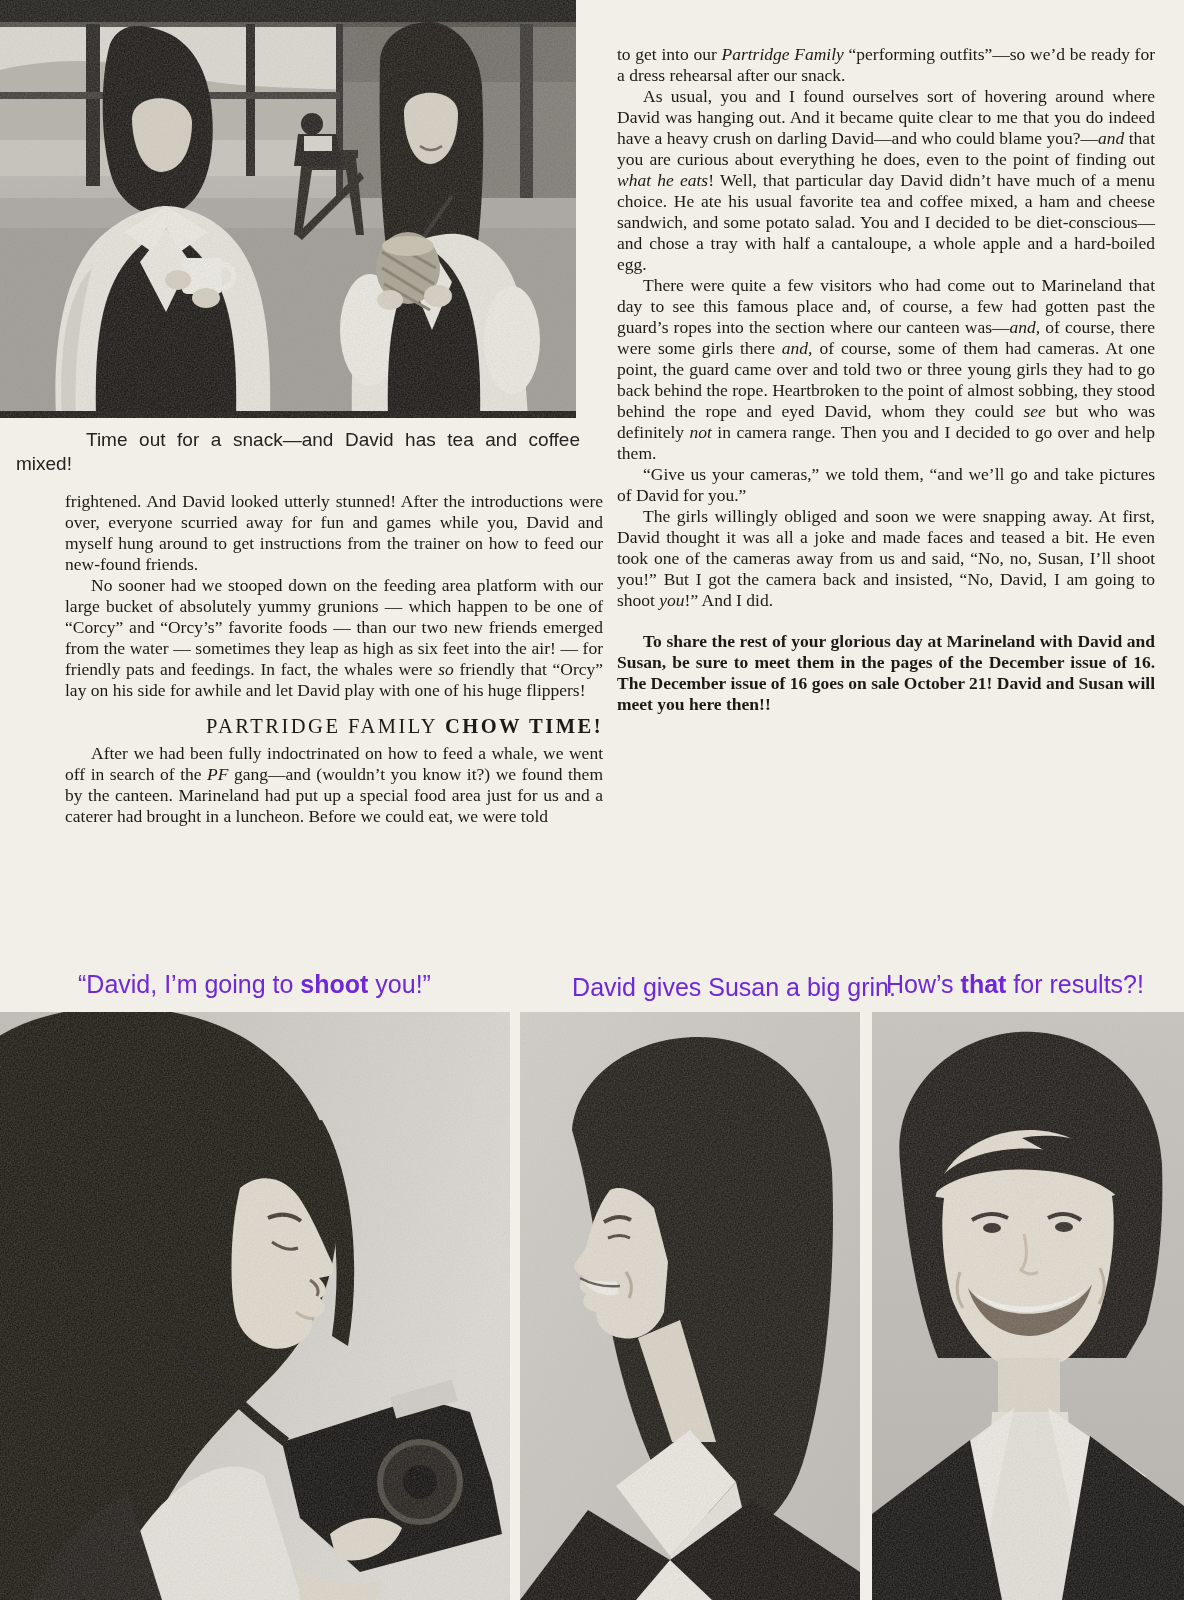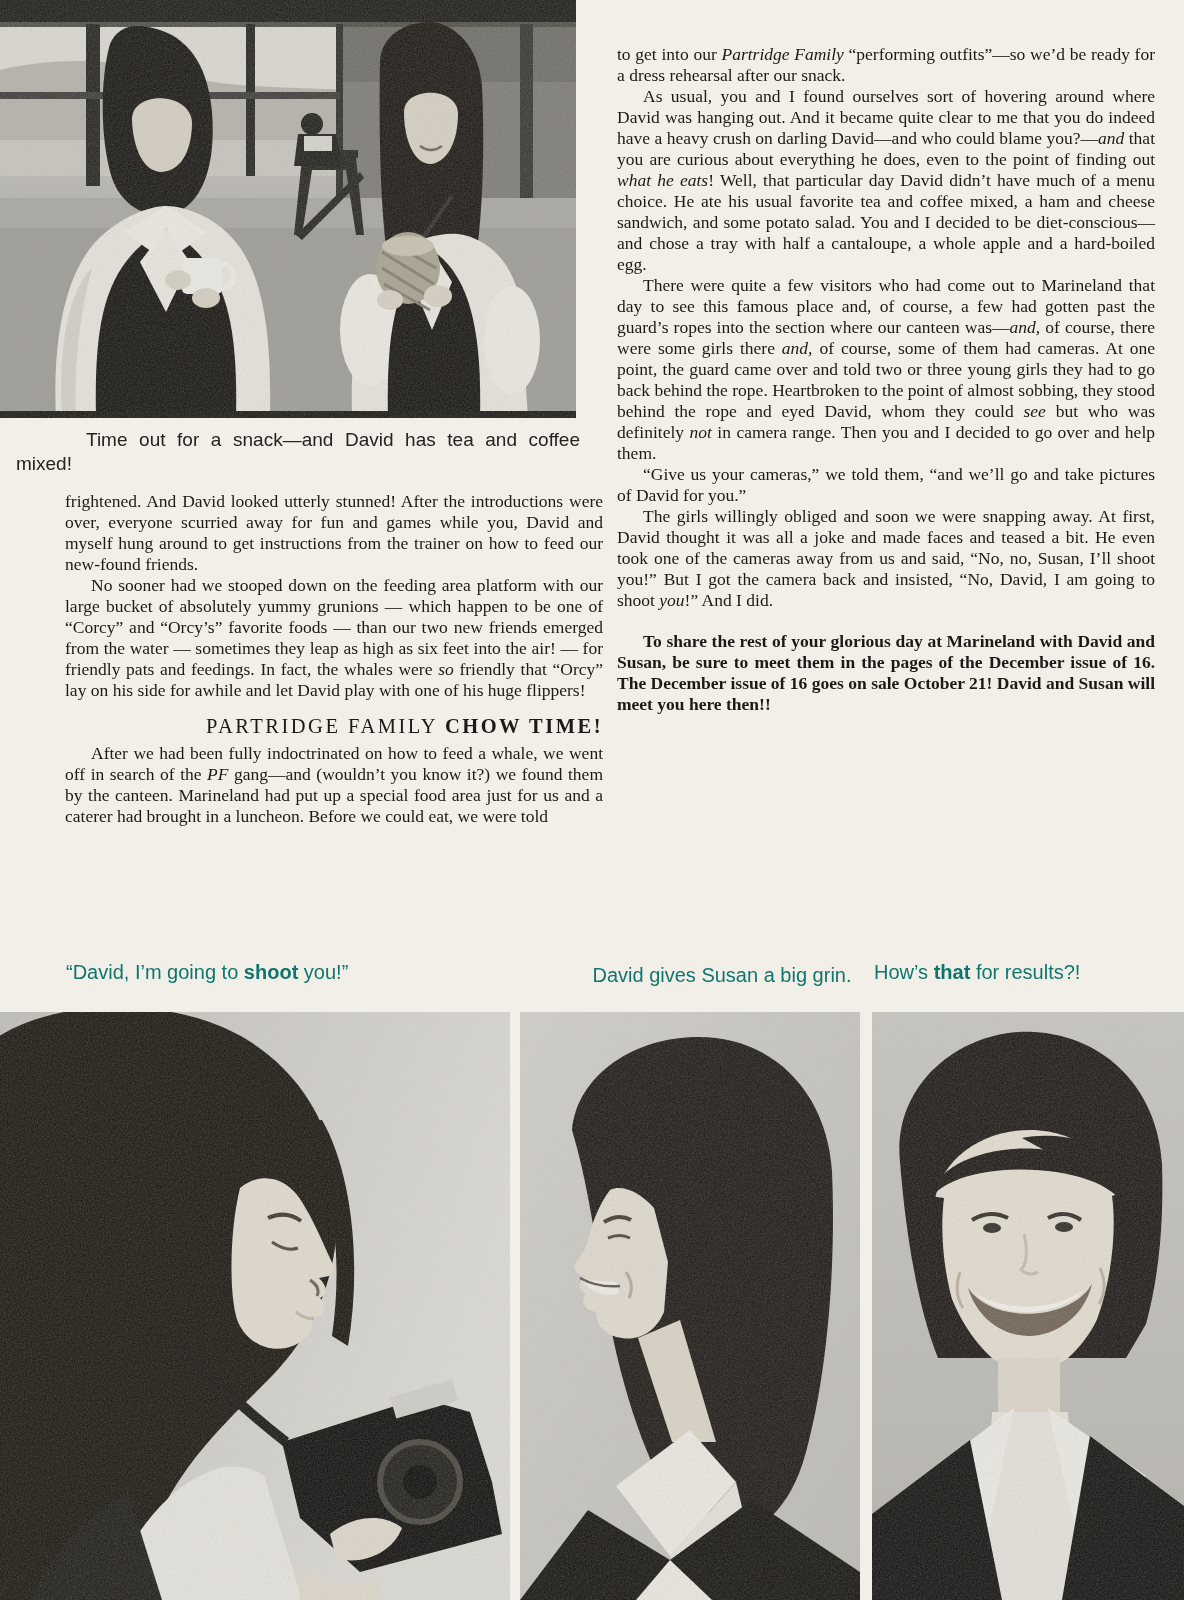--- a/index.html
+++ b/index.html
@@ -21,21 +21,21 @@
   .col-heading{
     margin:15px 0 6px 0;font-weight:normal;font-size:20.5px;
     letter-spacing:2.5px;text-align:right;text-indent:0;
   }
   .sans{font-family:"Liberation Sans", sans-serif;}
   .top-caption{
     position:absolute;left:12px;top:424px;width:564px;margin:4px;
     font-size:19px;line-height:24px;text-align:justify;text-indent:70px;
     color:#242321;
   }
-  .caption{position:absolute;margin:4px;font-size:20px;line-height:22px;color:#0f766e;}
+  .caption{position:absolute;margin:16px;font-size:25px;line-height:22px;color:#6d28d9;}
   .seg-i{font-style:italic;}
   .seg-b{font-weight:bold;}
   .seg-n{font-weight:bold;}
 </style>
 </head>
 <body>
 
 <svg width="0" height="0" style="position:absolute" aria-hidden="true">
   <defs>
     <filter id="grainF" x="0%" y="0%" width="100%" height="100%">

